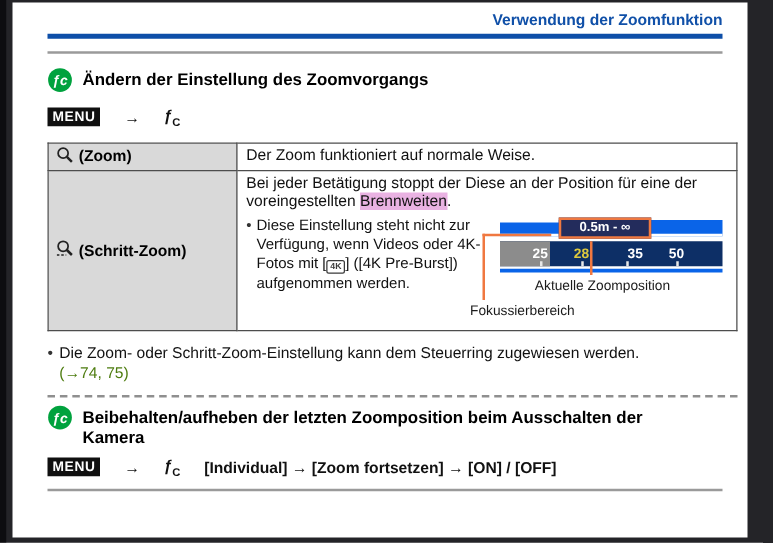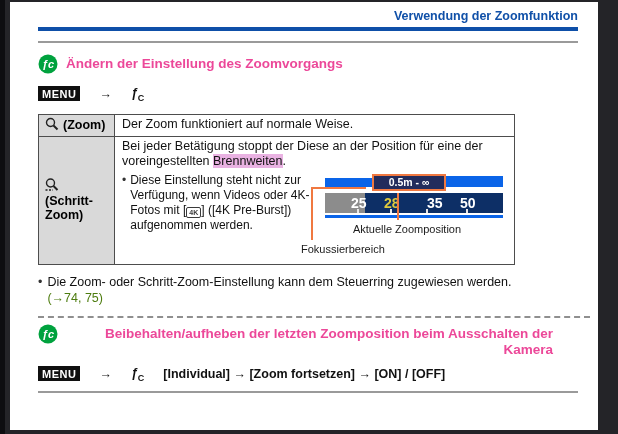--- a/index.html
+++ b/index.html
@@ -11,31 +11,31 @@
 
   .hdr-title { width:540px; padding-top:7px; text-align:right; color:#1050a8;
                font-size:12.5px; font-weight:bold; }
   .rule-blue { width:540px; height:3.5px; background:#0e4fa8; margin-top:4px; }
   .rule-gray { width:540px; height:2px; background:#9a9a9a; margin-top:10px; }
   .rule-gray2 { width:540px; height:2px; background:#9a9a9a; margin-top:9px; }
   .rule-dashed { width:552px; border-top:2px dashed #8f8f8f; margin-top:10px; }
 
   .sec-head { display:flex; align-items:flex-start; margin-top:11px; gap:8px; }
   .fc-badge { flex:0 0 auto; width:20px; height:20px; }
-  .sec-title { font-size:13.5px; font-weight:bold; color:#ec4899; line-height:16px;
-               padding-top:2px; max-width:487px;text-align:right; }
+  .sec-title { font-size:13.5px; font-weight:bold; color:#000000; line-height:16px;
+               padding-top:2px; max-width:487px; }
 
   .menu-line { margin-top:12px; font-size:12.5px; font-weight:bold; color:#111;
                display:flex; align-items:center; gap:19px; }
   .menu-badge { background:#101010; color:#fff; font-size:11px; font-weight:bold;
                 padding:1.5px 4px; letter-spacing:0.5px; }
   .fc-glyph { font-style:italic; font-weight:bold; }
   .fc-glyph sub { font-size:9px; font-style:normal; }
 
-  table.opt { border-collapse:collapse; margin-top:12px; width:477px; font-size:12.5px; }
+  table.opt { border-collapse:collapse; margin-top:12px; width:552px; font-size:12.5px; }
   table.opt td { border:1px solid #4d4d4d; vertical-align:top; }
   td.opt-cell { width:154px; background:#d9d9d9; font-weight:bold; padding:2px 6px; }
   td.opt-cell .mag { vertical-align:-3px; margin-right:4px; }
   td.opt-cell.mid { vertical-align:middle; }
   td.desc-cell { padding:2px 7px 3px 7px; color:#111; line-height:15.5px; }
   .hl-pink { background:#e9b2e2; }
   .row2-flex { display:flex; margin-top:3px; }
   .note-col { width:200px; font-size:12px; line-height:15px; display:flex; gap:4px; }
   .bullet { color:#333; }
   .icon-4k { display:inline-block; width:15px; height:11px; border:1px solid #3a3a3a;
@@ -47,21 +47,21 @@
   .focusbar { position:absolute; left:8px; top:3px; width:178px; height:13px; background:#0a64e8; }
   .ws { position:absolute; background:#ffffff; height:2px; }
   .ws.t { left:0; top:0; width:47px; }
   .ws.b { left:0; bottom:0; width:47px; }
   .ws.rb { left:114px; bottom:0; width:64px; }
   .rangebox { position:absolute; left:47px; top:-2px; width:74px; height:17px;
               background:#232c5c; border:2px solid #f07840; color:#ffffff;
               font-size:10.5px; font-weight:bold; text-align:center; line-height:13px; }
   .focalbar { position:absolute; left:8px; top:20px; width:178px; height:20px; background:#0d2f66; }
   .grayseg { position:absolute; left:0; top:0; width:40px; height:20px; background:#8c8c8c; }
-  .focal { position:absolute; top:3px; color:#ffffff; font-size:14px; font-weight:bold; }
+  .focal { position:absolute; top:3px; color:#ffffff; font-size:11px; font-weight:bold; }
   .focal.cur { color:#ddc93e; }
   .tick { position:absolute; bottom:0; width:2px; height:4px; background:#e8e8e8; }
   .underbar { position:absolute; left:8px; top:42px; width:178px; height:3px; background:#0a64e8; }
   .lead { position:absolute; background:#f07840; }
   .lead.cur-v { left:80px; top:20px; width:2px; height:27px; }
   .lead.foc-h { left:-6px; top:14px; width:55px; height:2px; }
   .lead.foc-v { left:-6px; top:14px; width:2px; height:53px; }
   .cap { position:absolute; font-size:11px; color:#1a1a1a; white-space:nowrap; }
   .cap.cur { top:49px; left:10px; width:160px; text-align:center; }
   .cap.foc { top:69px; left:-16px; }

